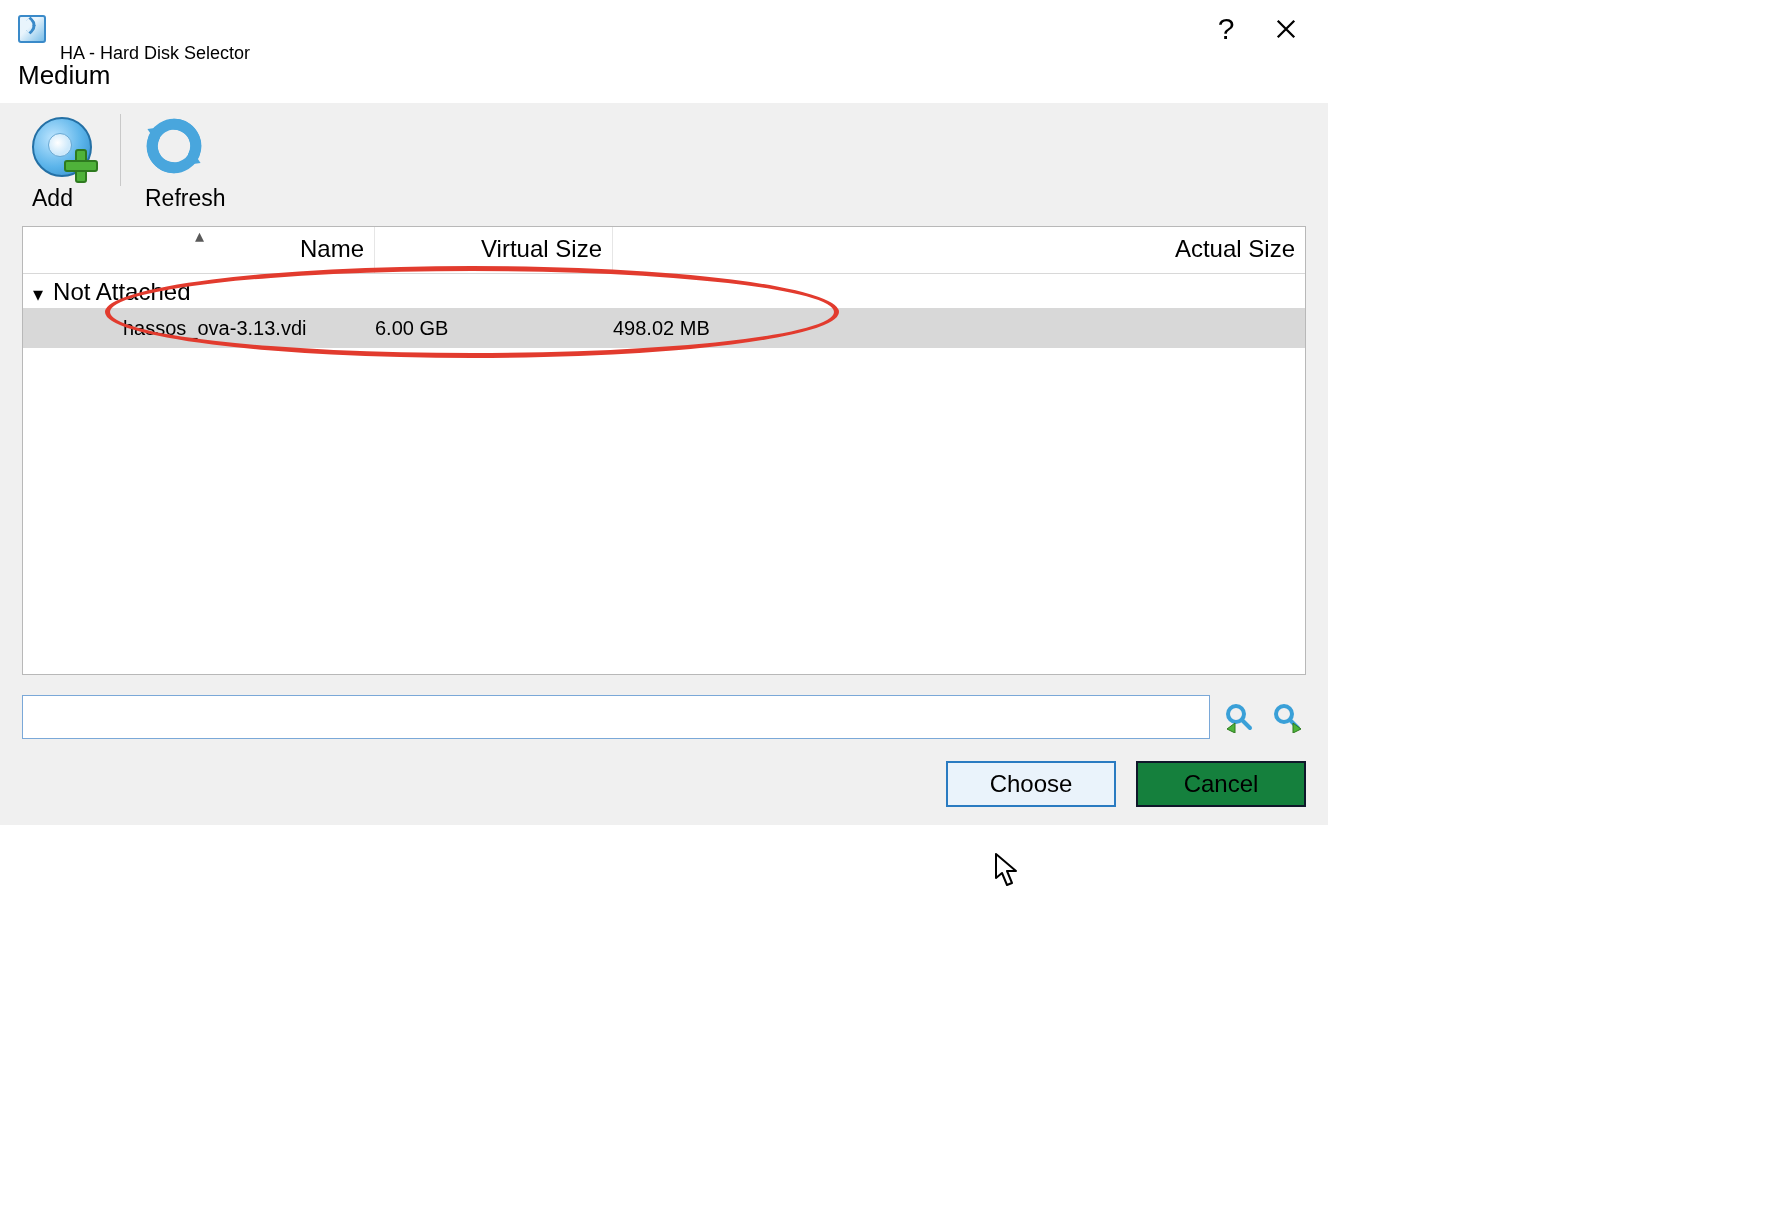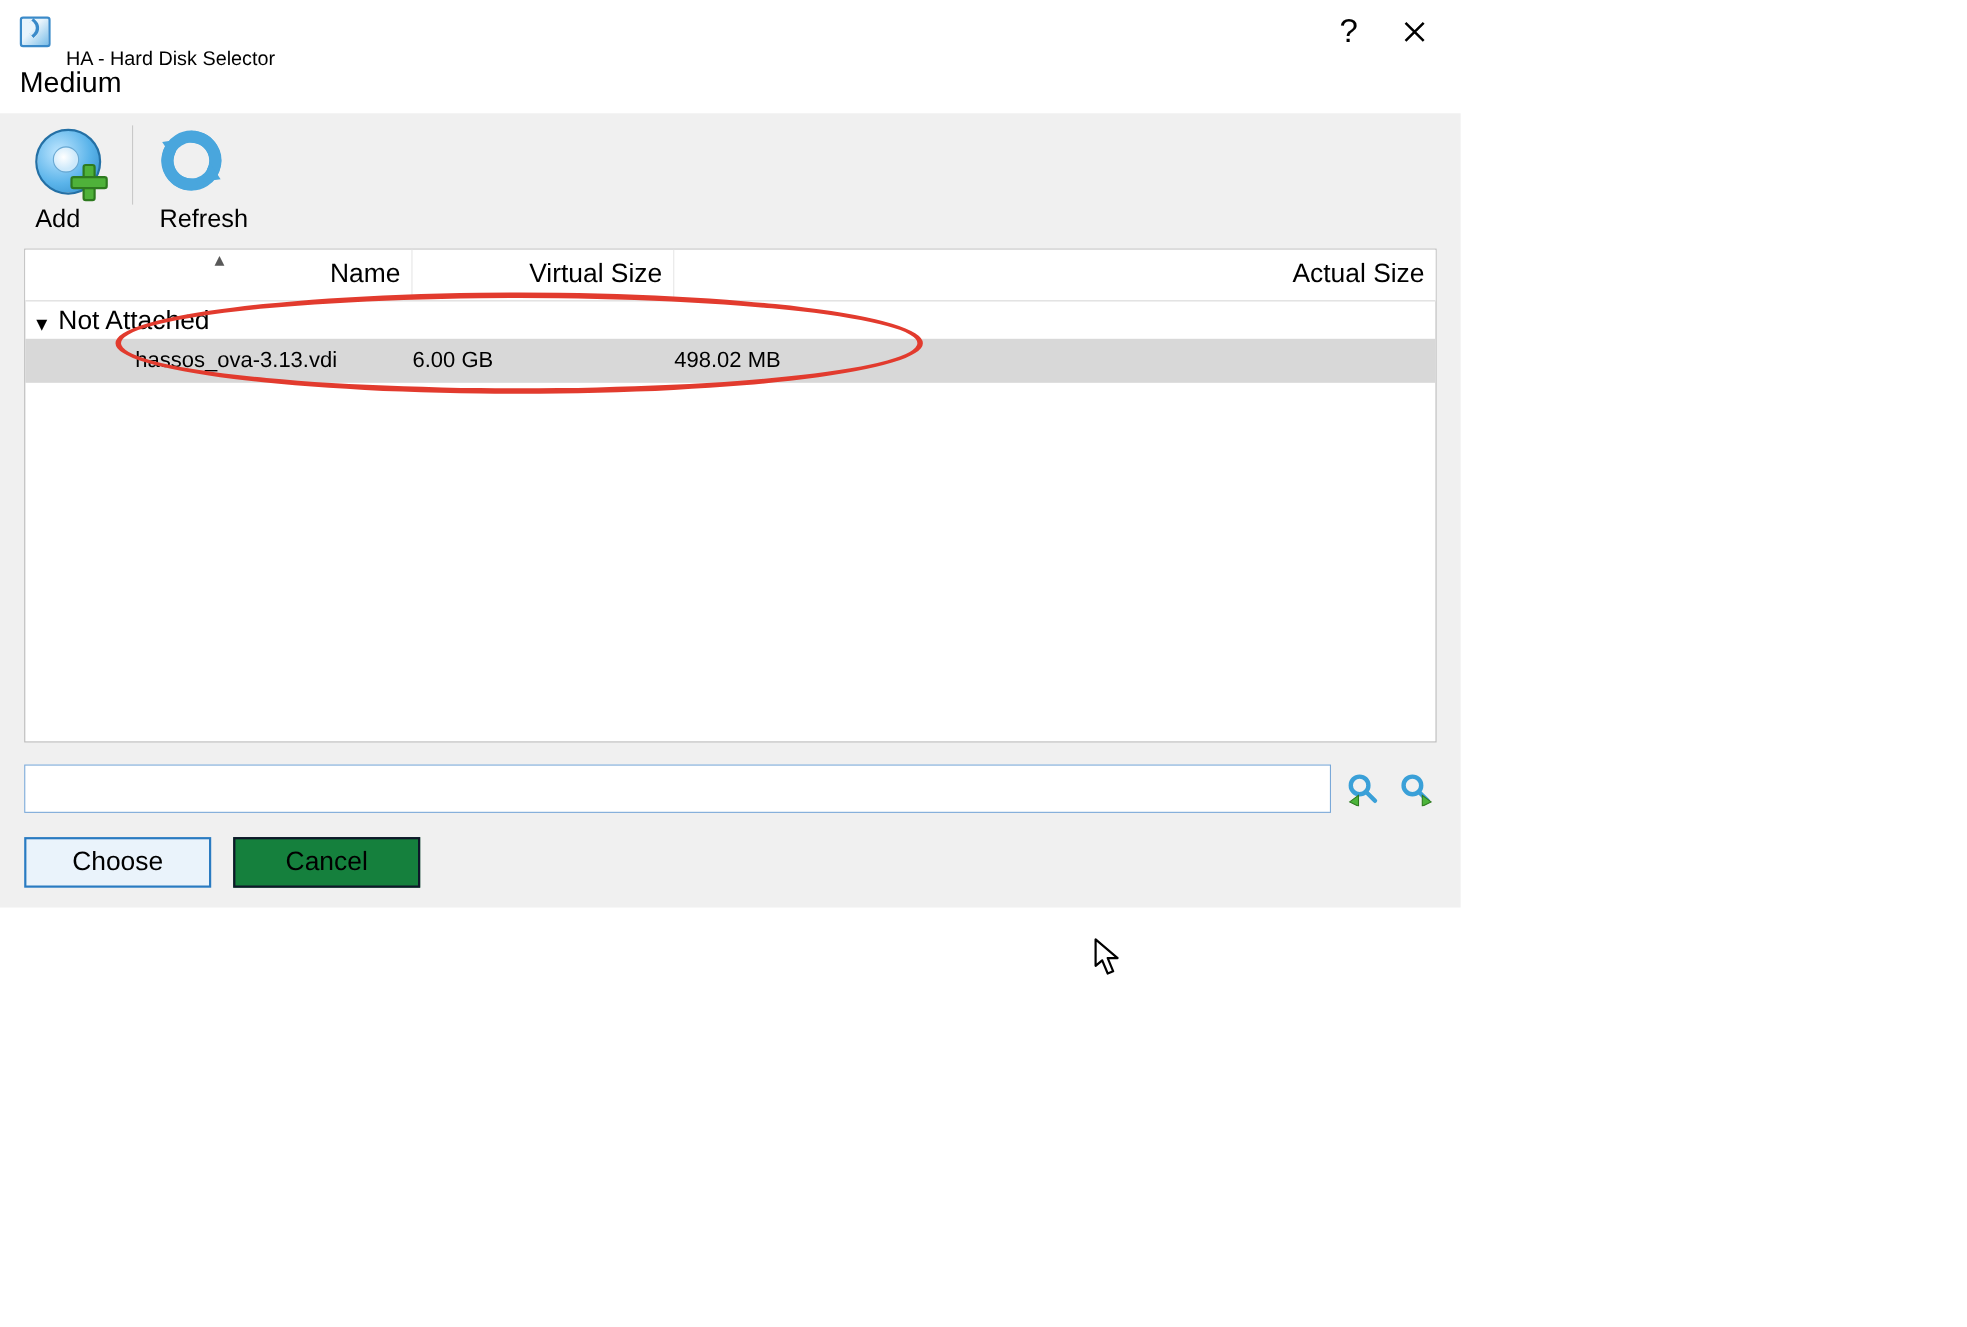--- a/index.html
+++ b/index.html
@@ -193,20 +193,21 @@
   font-size:22px;
   padding:0 8px;
 }
 .search-icon-btn {
   width:38px; height:38px;
   display:flex; align-items:center; justify-content:center;
   cursor:pointer;
 }
 .dlg-buttons {
   display:flex;
+  justify-content:flex-end;
   gap:20px;
   margin-top: 22px;
 }
 .dlg-btn {
   min-width:170px;
   height:46px;
   font-size:24px;
   border:2px solid #0f172a;
   background:#15803d;
   cursor:pointer;

